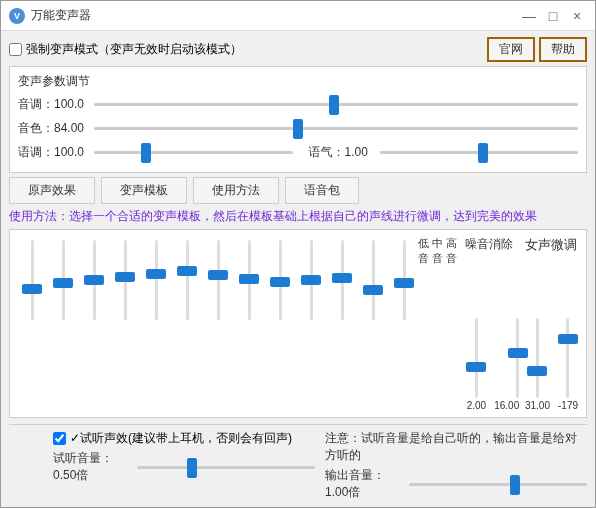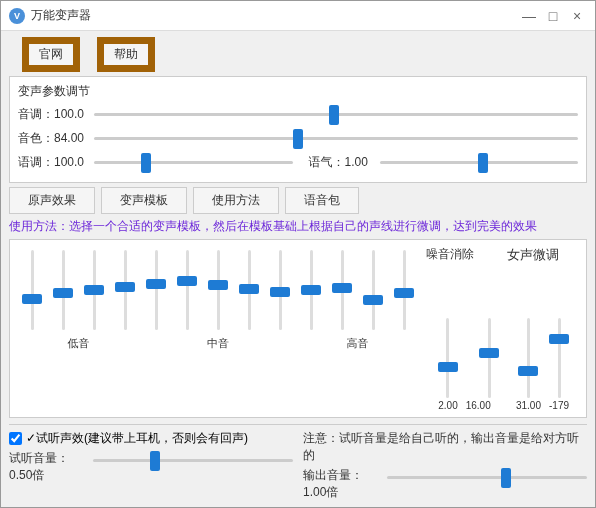--- a/index.html
+++ b/index.html
@@ -72,27 +72,26 @@
     }
     .checkbox-label {
       display: flex;
       align-items: center;
       gap: 4px;
       font-size: 12px;
     }
     .checkbox-label input { margin: 0; }
     .btn-small {
       padding: 2px 10px;
-      border: 7px solid #a16207;
+      border: 2px solid #a16207;
       background: #f5f5f5;
       cursor: pointer;
       font-size: 12px;
       font-family: "Microsoft YaHei", SimSun, sans-serif;
       color: #333;
-      margin-left: 13px;
     }
 
     .section-box {
       border: 1px solid #ccc;
       background: white;
       padding: 6px 8px;
     }
     .section-title {
       font-size: 12px;
       color: #333;
@@ -178,28 +177,29 @@
       display: flex;
       flex-direction: column;
       gap: 3px;
       flex-shrink: 0;
     }
     .bottom-row1 {
       display: flex;
       align-items: flex-start;
       gap: 10px;
     }
-    .bottom-left { flex: 1; }
+    .bottom-left { flex: 1; margin-left: 44px; }
     .bottom-right {
       flex: 1;
       font-size: 12px;
       color: #333;
     }
     .listen-slider-row {
       display: flex;
+      align-items: center;
       gap: 12px;
     }
     .listen-label { font-size: 12px; color: #333; width: 72px; }
 
     .divider {
       height: 1px;
       background: #ccc;
       margin: 2px 0;
     }
   </style>
@@ -214,20 +214,24 @@
     <div class="titlebar-controls">
       <button class="titlebar-btn">—</button>
       <button class="titlebar-btn">□</button>
       <button class="titlebar-btn close">×</button>
     </div>
   </div>
 
   <div class="content">
 
     <div class="top-bar">
+      <label class="checkbox-label">
+        <input type="checkbox" style="">
+        <span>强制变声模式（变声无效时启动该模式）</span>
+      </label>
       <div style="display:flex; gap:4px;">
         <button class="btn-small">官网</button>
         <button class="btn-small">帮助</button>
       </div>
     </div>
 
     <div class="section-box">
       <div class="section-title">变声参数调节</div>
 
       <div class="slider-row">
@@ -253,21 +257,21 @@
       <button class="tab-btn">变声模板</button>
       <button class="tab-btn">使用方法</button>
       <button class="tab-btn">语音包</button>
     </div>
 
     <div class="usage-text">使用方法：选择一个合适的变声模板，然后在模板基础上根据自己的声线进行微调，达到完美的效果</div>
 
     <div class="eq-section">
       <div style="display:flex; gap:0; flex:1;">
 
-        <div style="flex:1; display:flex; flex-direction:column;font-family:Liberation Serif, serif;">
+        <div style="flex:1; display:flex; flex-direction:row;font-family:Liberation Serif, serif;">
           <div style="display:flex; gap:3px; align-items:flex-end; height:90px; padding-bottom:2px;">
 
             <div class="eq-band">
               <div style="flex:1; display:flex; align-items:center; justify-content:center;">
                 <div style="width:3px; height:80px; background:#ddd; border-radius:2px; position:relative;">
                   <div style="position:absolute; left:50%; transform:translateX(-50%); top:55%; width:20px; height:10px; background:#1e7bd4; border-radius:2px;"></div>
                 </div>
               </div>
             </div>
             <div class="eq-band">

